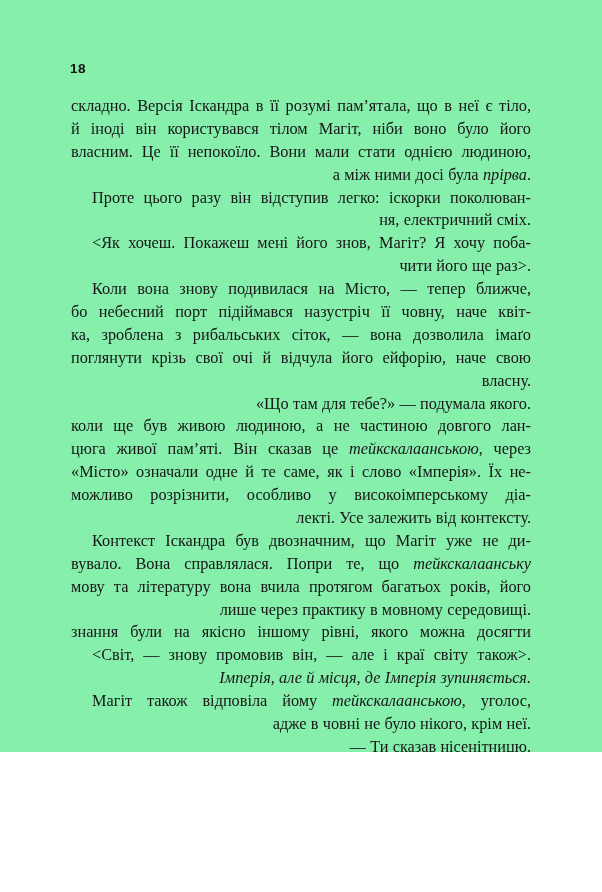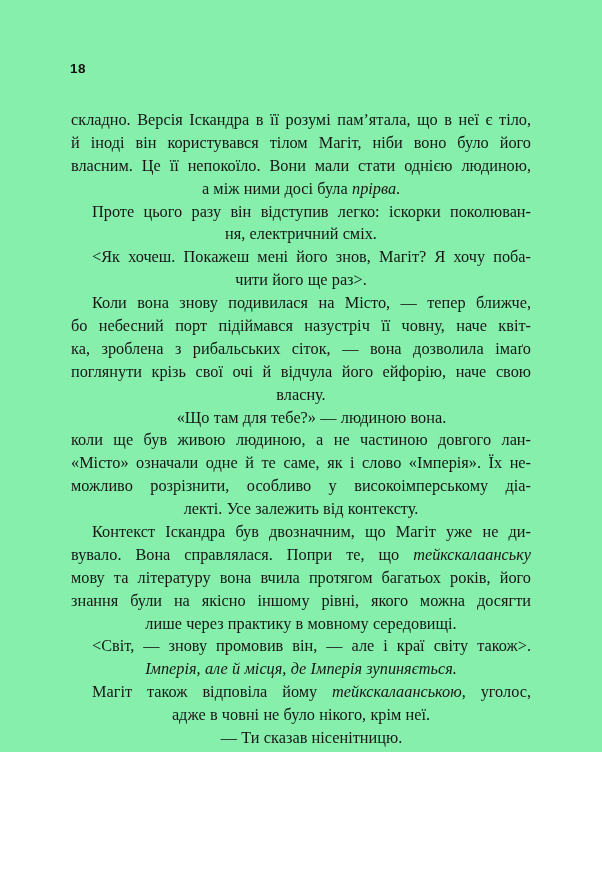--- a/index.html
+++ b/index.html
@@ -23,29 +23,29 @@
     top: 61px;
     font-family: "Liberation Sans", sans-serif;
     font-weight: 700;
     font-size: 13.5px;
     letter-spacing: 0.5px;
     color: #111111;
   }
   .text-block {
     position: absolute;
     left: 71px;
-    top: 109px;
+    top: 95px;
     width: 460px;
   }
   .line {
     font-size: 16.3px;
     line-height: 22.9px;
     height: 22.9px;
     overflow: hidden;
-    text-align: center;
+    text-align: right;
     word-spacing: 0.2px;
   }
   
   .line.j {
     text-align: justify;
     text-align-last: justify;
   }
   .line.j::after {
     content: "";
     display: inline-block;
@@ -72,29 +72,30 @@
       <div class="line"><span>а між ними досі була </span><span class="em">прірва</span><span>.</span></div>
       <div class="line j ind"><span>Проте цього разу він відступив легко: іскорки поколюван-</span></div>
       <div class="line"><span>ня, електричний сміх.</span></div>
       <div class="line j ind"><span>&lt;Як хочеш. Покажеш мені його знов, Магіт? Я хочу поба-</span></div>
       <div class="line"><span>чити його ще раз&gt;.</span></div>
       <div class="line j ind"><span>Коли вона знову подивилася на Місто, — тепер ближче,</span></div>
       <div class="line j"><span>бо небесний порт підіймався назустріч її човну, наче квіт-</span></div>
       <div class="line j"><span>ка, зроблена з рибальських сіток, — вона дозволила імаґо</span></div>
       <div class="line j"><span>поглянути крізь свої очі й відчула його ейфорію, наче свою</span></div>
       <div class="line"><span>власну.</span></div>
-      <div class="line ind"><span>«Що там для тебе?» — людиною вона.</span></div>
+      <div class="line ind"><span>«Що там для тебе?» — подумала якого.</span></div>
       <div class="line j"><span>коли ще був живою людиною, а не частиною довгого лан-</span></div>
+      <div class="line j"><span>цюга живої пам’яті. Він сказав це </span><span class="em">тейкскалаанською</span><span>, через</span></div>
       <div class="line j"><span>«Місто» означали одне й те саме, як і слово «Імперія». Їх не-</span></div>
       <div class="line j"><span>можливо розрізнити, особливо у високоімперському діа-</span></div>
       <div class="line"><span>лекті. Усе залежить від контексту.</span></div>
       <div class="line j ind"><span>Контекст Іскандра був двозначним, що Магіт уже не ди-</span></div>
       <div class="line j"><span>вувало. Вона справлялася. Попри те, що </span><span class="em">тейкскалаанську</span></div>
       <div class="line j"><span>мову та літературу вона вчила протягом багатьох років, його</span></div>
+      <div class="line"><span>лише через практику в мовному середовищі.</span></div>
       <div class="line j"><span>знання були на якісно іншому рівні, якого можна досягти</span></div>
-      <div class="line"><span>лише через практику в мовному середовищі.</span></div>
       <div class="line j ind"><span>&lt;Світ, — знову промовив він, — але і краї світу також&gt;.</span></div>
       <div class="line"><span class="em">Імперія, але й місця, де Імперія зупиняється.</span></div>
       <div class="line j ind"><span>Магіт також відповіла йому </span><span class="em">тейкскалаанською</span><span>, уголос,</span></div>
       <div class="line"><span>адже в човні не було нікого, крім неї.</span></div>
       <div class="line ind"><span>— Ти сказав нісенітницю.</span></div>
     </div>
 </div>
 
 </body></html>

